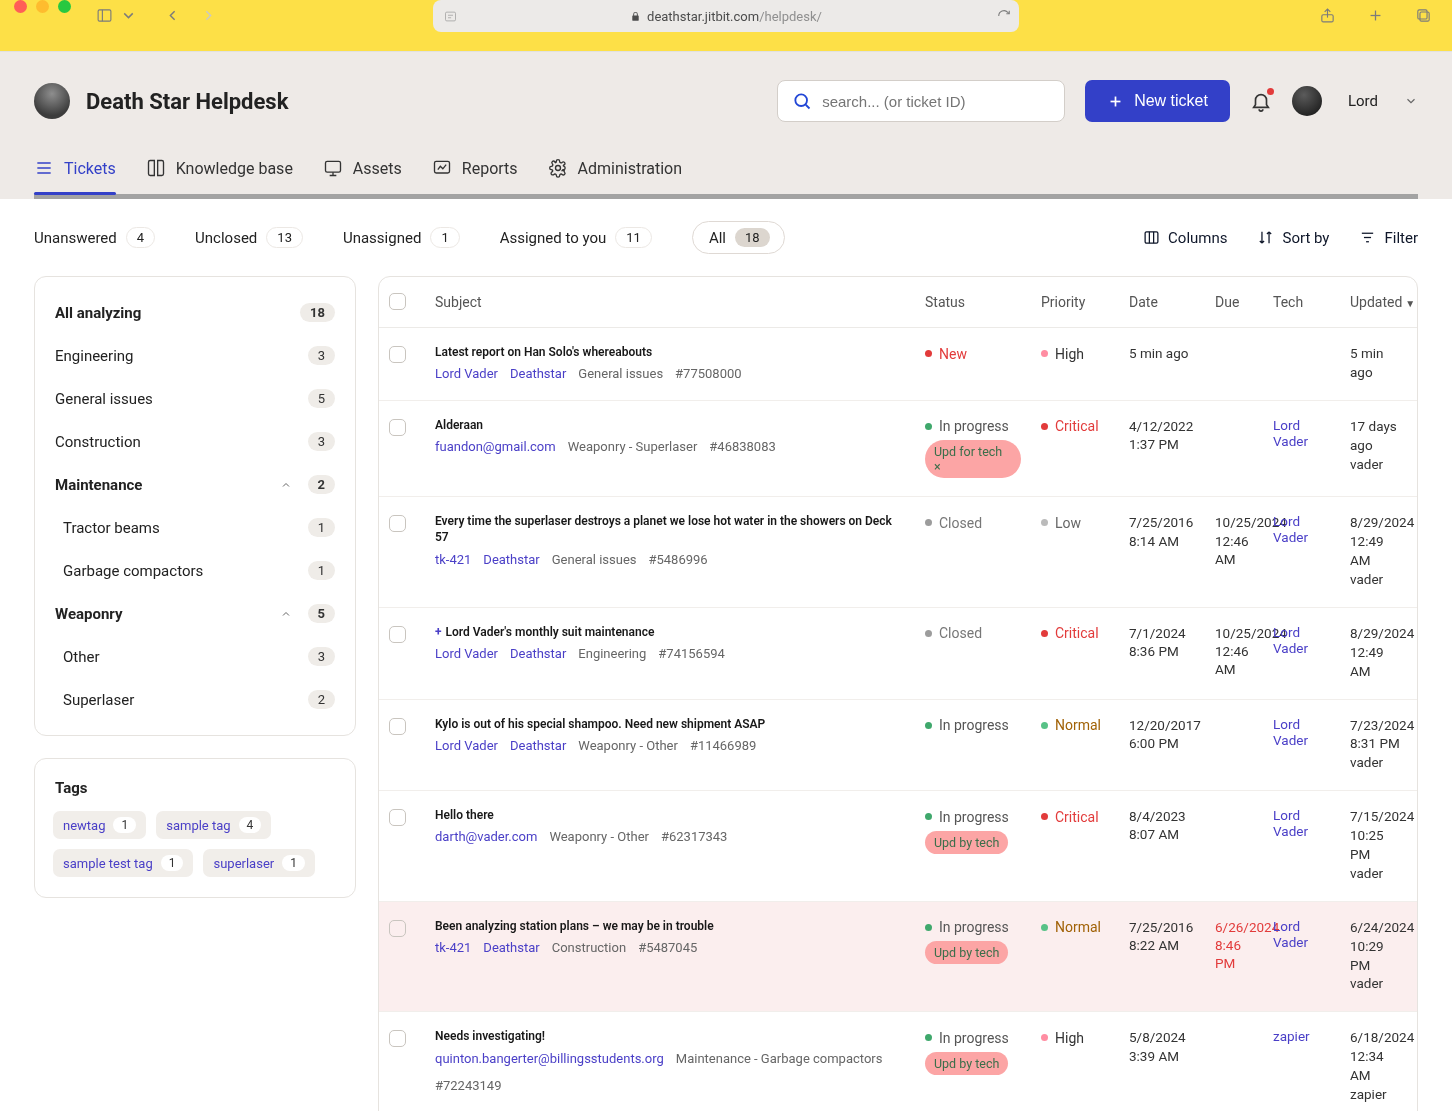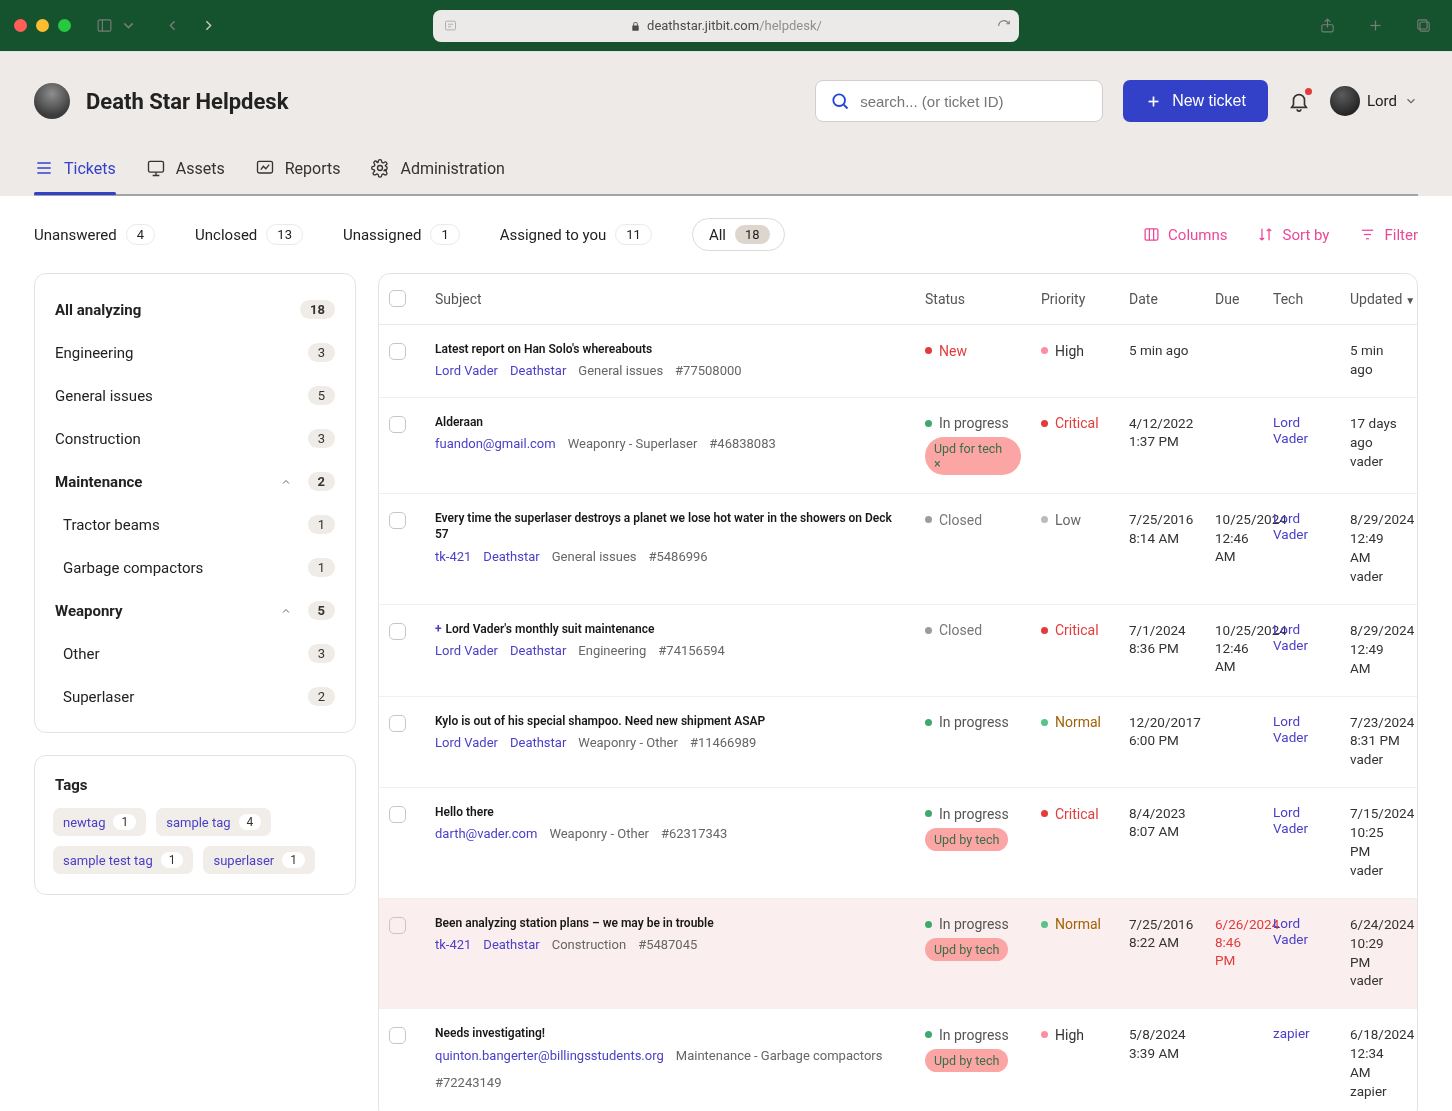--- a/index.html
+++ b/index.html
@@ -1,19 +1,19 @@
 <!DOCTYPE html>
 <html><head>
 <meta charset="utf-8">
 <style>
   * { box-sizing: border-box; margin: 0; padding: 0; }
   body { font-family: -apple-system, BlinkMacSystemFont, "Segoe UI", Roboto, Helvetica, Arial, sans-serif; font-size: 14px; color: #222; background: #fff; width: 1452px; }
 
   
-  .browser-chrome { height: 52px; border-bottom: 1px solid #e1e1e1; display: flex; align-items: center; padding: 16px 14px; background: #14532d; position: relative; }
+  .browser-chrome { height: 52px; border-bottom: 1px solid #e1e1e1; display: flex; padding: 0 14px; background: #fde047; position: relative; }
   .traffic { display: flex; gap: 9px; margin-right: 18px; }
   .traffic span { width: 13px; height: 13px; border-radius: 50%; display:inline-block; }
   .traffic .r { background:#ff5f57; } .traffic .y { background:#febc2e; } .traffic .g { background:#28c840; }
   .chrome-btn { width: 30px; height: 30px; display:flex; align-items:center; justify-content:center; color:#7b7b7b; border-radius:6px; }
   .chrome-btn svg { width:17px; height:17px; }
   .nav-arrows { display:flex; gap:6px; margin-left: 20px; }
   .addr { position:absolute; left:50%; transform:translateX(-50%); width: 586px; height: 32px; border-radius: 8px; background:#eceae8; display:flex; align-items:center; justify-content:center; color:#4c4c4c; font-size:13px; gap:6px; }
   .addr svg.lock { width:11px; height:11px; margin-top:1px; }
   .addr svg.reload { position:absolute; right:8px; width:14px; height:14px; color:#7b7b7b; }
   .addr svg.aA { position:absolute; left:10px; width:15px; height:15px; color:#8d8d8d; }
@@ -26,38 +26,38 @@
   .app-title { font-size:22px; font-weight:700; }
   .hdr-right { margin-left:auto; display:flex; align-items:center; gap:20px; }
   .search-box { width: 288px; height:42px; border:1px solid #d3cec9; background:#fff; border-radius:8px; display:flex; align-items:center; gap:10px; padding:0 14px; color:#868686; }
   .search-box svg { width:20px; height:20px; color:#2146d6; }
   .search-box input { border:0; outline:none; font-size:15px; flex:1; color:#333; }
   .new-ticket-btn { height:42px; padding:0 22px; background:#3340c8; color:#fff; border:0; border-radius:7px; font-size:16px; font-weight:500; display:flex; align-items:center; gap:10px; }
   .new-ticket-btn svg { width:17px; height:17px; }
   .bell { position:relative; width:22px; height:22px; }
   .bell svg { width:22px; height:22px; color:#333; }
   .bell .dot { position:absolute; top:-2px; right:-2px; width:7px; height:7px; border-radius:50%; background:#e23b3b; }
-  .user-pill { display:flex; align-items:center; gap:7px; }
+  .user-pill { display:flex; align-items:center; gap:26px; }
   .avatar { width:30px; height:30px; border-radius:50%; background: radial-gradient(circle at 40% 30%, #5b5b5b, #111); }
   .user-pill span { font-size:15px; }
   .user-pill svg { width:14px; height:14px; color:#666; }
 
   
-  .nav-tabs { display:flex; align-items:flex-end; gap:30px; border-bottom:2px solid #a3a3a3; padding: 0 0 0 0; }
+  .nav-tabs { display:flex; align-items:flex-end; gap:30px; border-bottom:5px solid #a3a3a3; padding: 0 0 0 0; }
   .nav-tab { display:flex; align-items:center; gap:10px; padding: 14px 0 16px; font-size:16px; color:#333; position:relative; }
   .nav-tab svg { width:20px; height:20px; }
   .nav-tab.active { color:#3340c8; }
   .nav-tab.active::after { content:""; position:absolute; bottom:-1px; left:0; right:0; height:3px; background:#3340c8; border-radius:2px; }
   .filter-bar-inner { padding: 0 34px; display:flex; align-items:center; gap:40px; width:100%; }
   .fchip { display:flex; align-items:center; gap:9px; font-size:15px; color:#222; }
   .fchip .count { background:#fff; border:1px solid #ece8e4; border-radius:999px; padding:2px 10px; font-size:13px; }
   .fchip.active { border:1px solid #dfd9d4; border-radius:999px; padding:6px 14px 6px 16px; }
   .fchip.active .count { background:#dcd6cf; border:0; }
   .filter-right { margin-left:auto; display:flex; gap:30px; }
-  .futil { display:flex; align-items:center; gap:8px; color:#ec4899; font-size:15px; }
+  .futil { display:flex; align-items:center; gap:8px; color:#0f172a; font-size:15px; }
   .futil svg { width:17px; height:17px; }
 
   
   .main { display:flex; gap:22px; padding: 0 34px 30px 34px; }
   .sidebar { width: 322px; display:flex; flex-direction:column; gap:22px; }
   .panel { border:1px solid #e6e3df; border-radius:12px; background:#fff; padding: 14px 16px; }
   .cat-row { display:flex; align-items:center; padding:12px 4px; font-size:15px; }
   .cat-row.header { font-weight:700; }
   .cat-row.bold { font-weight:700; }
   .cat-row .badge { margin-left:auto; background:#efece8; border-radius:999px; padding:2px 10px; font-size:13px; color:#333; }
@@ -218,20 +218,27 @@
     <div class="nav-tab active">
       <svg viewBox="0 0 24 24" fill="none" stroke="currentColor" stroke-width="1.8">
           <line x1="4" y1="6" x2="20" y2="6"></line>
           <line x1="4" y1="12" x2="20" y2="12"></line>
           <line x1="4" y1="18" x2="20" y2="18"></line>
         </svg>
       <span>Tickets</span>
     </div>
     <div class="nav-tab">
       <svg viewBox="0 0 24 24" fill="none" stroke="currentColor" stroke-width="1.6">
+          <path d="M3 5a2 2 0 012-2h5v18H5a2 2 0 01-2-2V5z"></path>
+          <path d="M21 5a2 2 0 00-2-2h-5v18h5a2 2 0 002-2V5z"></path>
+        </svg>
+      <span>Knowledge base</span>
+    </div>
+    <div class="nav-tab">
+      <svg viewBox="0 0 24 24" fill="none" stroke="currentColor" stroke-width="1.6">
           <rect x="3" y="4" width="18" height="13" rx="2"></rect>
           <path d="M8 21h8M12 17v4"></path>
         </svg>
       <span>Assets</span>
     </div>
     <div class="nav-tab">
       <svg viewBox="0 0 24 24" fill="none" stroke="currentColor" stroke-width="1.6">
           <rect x="3" y="4" width="18" height="14" rx="2"></rect>
           <polyline points="7 14 10 10 13 13 17 8"></polyline>
         </svg>

